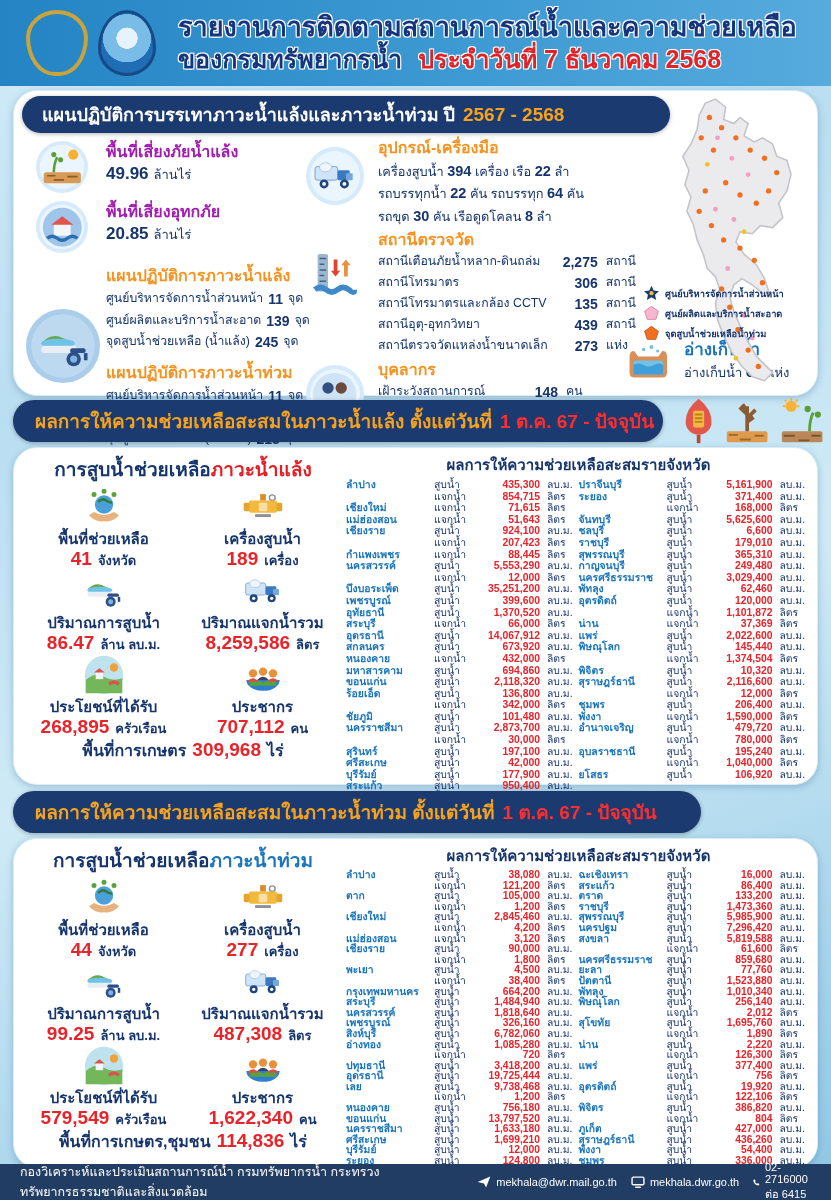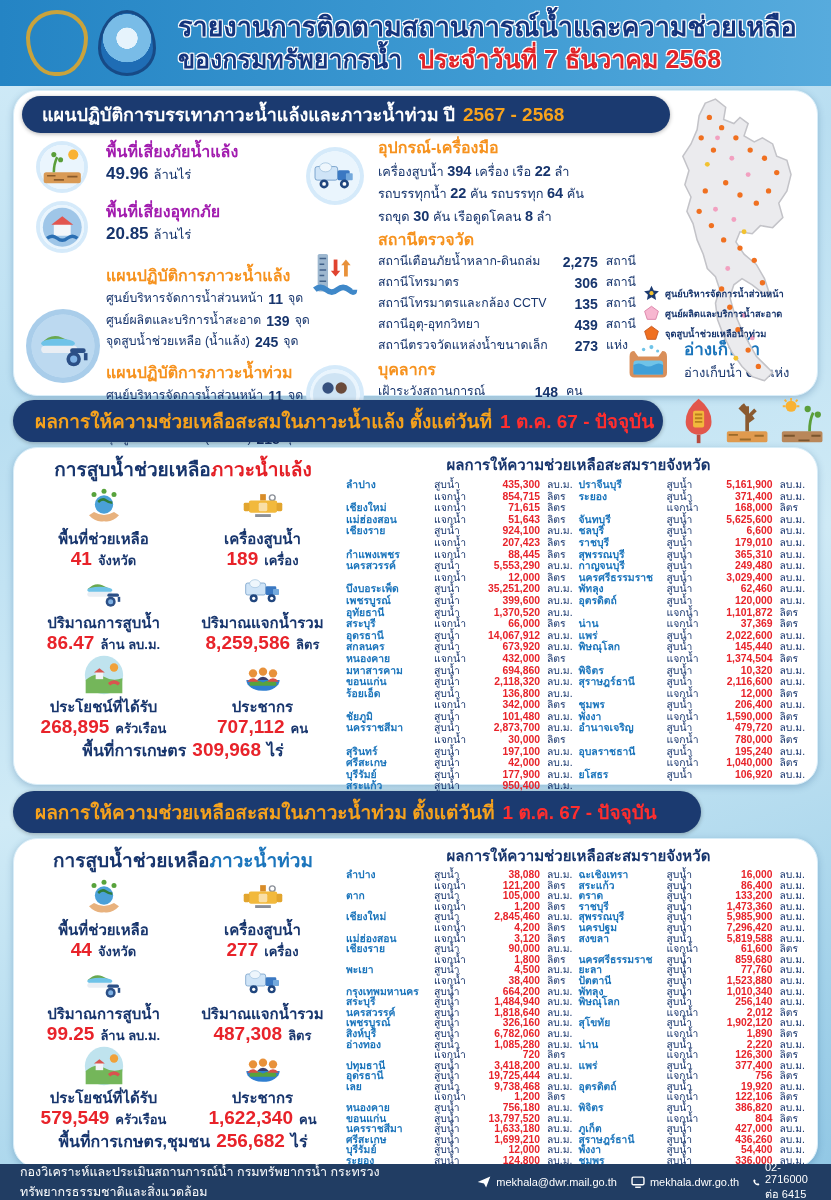--- a/index.html
+++ b/index.html
@@ -994,21 +994,21 @@
                 <circle cx="36" cy="22" r="5" fill="#e8913a"></circle>
                 <path d="M5 32q7-8 14 0z" fill="#d94f43"></path>
                 <path d="M17 30q7-8 14 0z" fill="#3a3f6e"></path>
                 <path d="M29 32q7-8 14 0z" fill="#d94f43"></path>
               </svg>
             </span>
           <div class="slabel">ประชากร</div>
           <div class="sval"><b>1,622,340</b><span>คน</span></div>
         </div>
       </div>
-      <div class="p-foot"><span>พื้นที่การเกษตร,ชุมชน</span><b>256,682</b><span>ไร่</span></div>
+      <div class="p-foot"><span>พื้นที่การเกษตร,ชุมชน</span><b>114,836</b><span>ไร่</span></div>
     </div>
 
     <div class="tables">
       <div class="tbl-title">ผลการให้ความช่วยเหลือสะสมรายจังหวัด</div>
       <div class="tbl-cols">
         <div class="tgroup">
 
             <div class="trow">
               <span class="tp">ลำปาง</span>
               <span class="tt">สูบน้ำ</span>
@@ -1308,21 +1308,21 @@
             <div class="trow">
               <span class="tp"></span>
               <span class="tt">แจกน้ำ</span>
               <span class="tv">2,012</span>
               <span class="tu">ลิตร</span>
             </div>
 
             <div class="trow">
               <span class="tp">สุโขทัย</span>
               <span class="tt">สูบน้ำ</span>
-              <span class="tv">1,902,120</span>
+              <span class="tv">1,695,760</span>
               <span class="tu">ลบ.ม.</span>
             </div>
 
             <div class="trow">
               <span class="tp"></span>
               <span class="tt">แจกน้ำ</span>
               <span class="tv">1,890</span>
               <span class="tu">ลิตร</span>
             </div>
 

